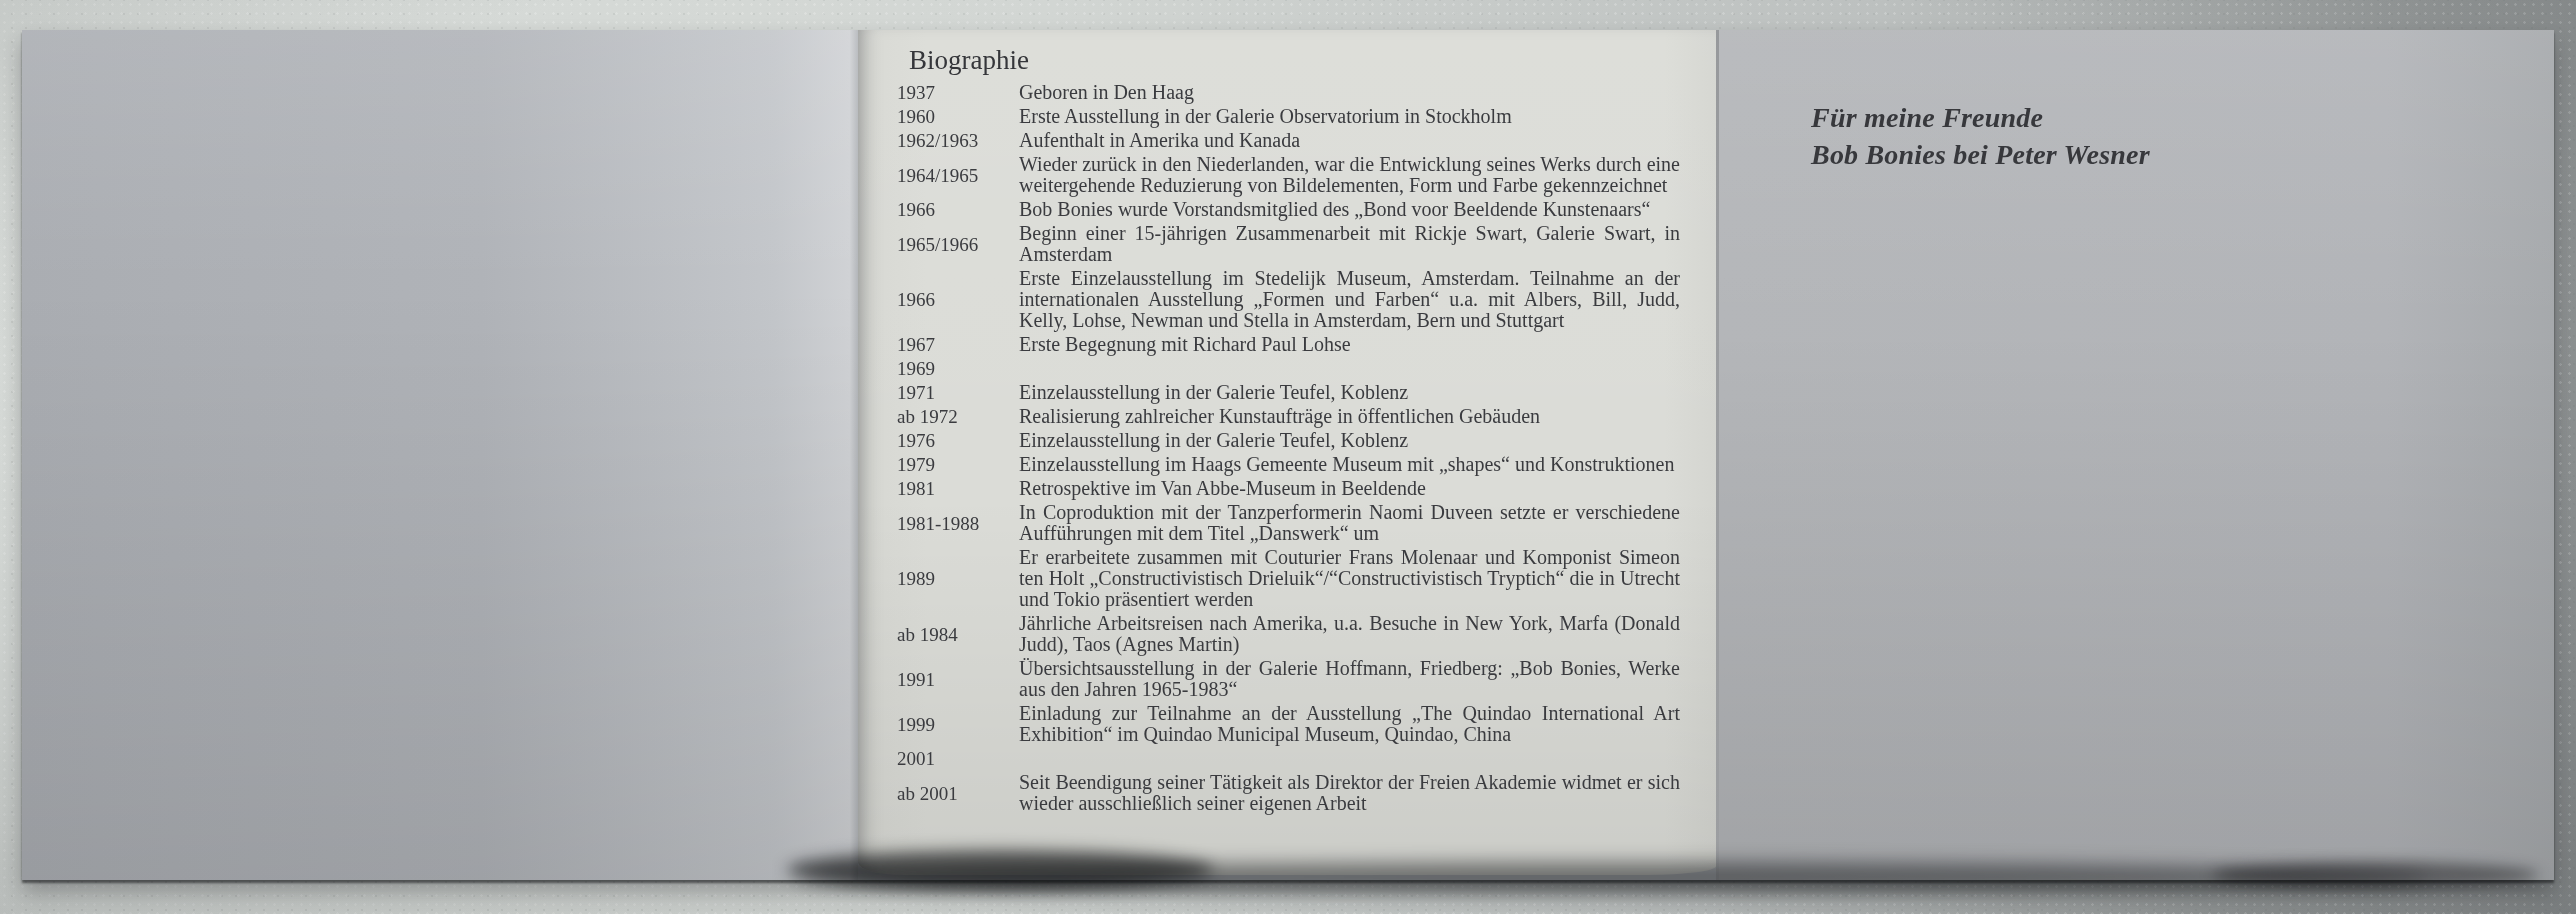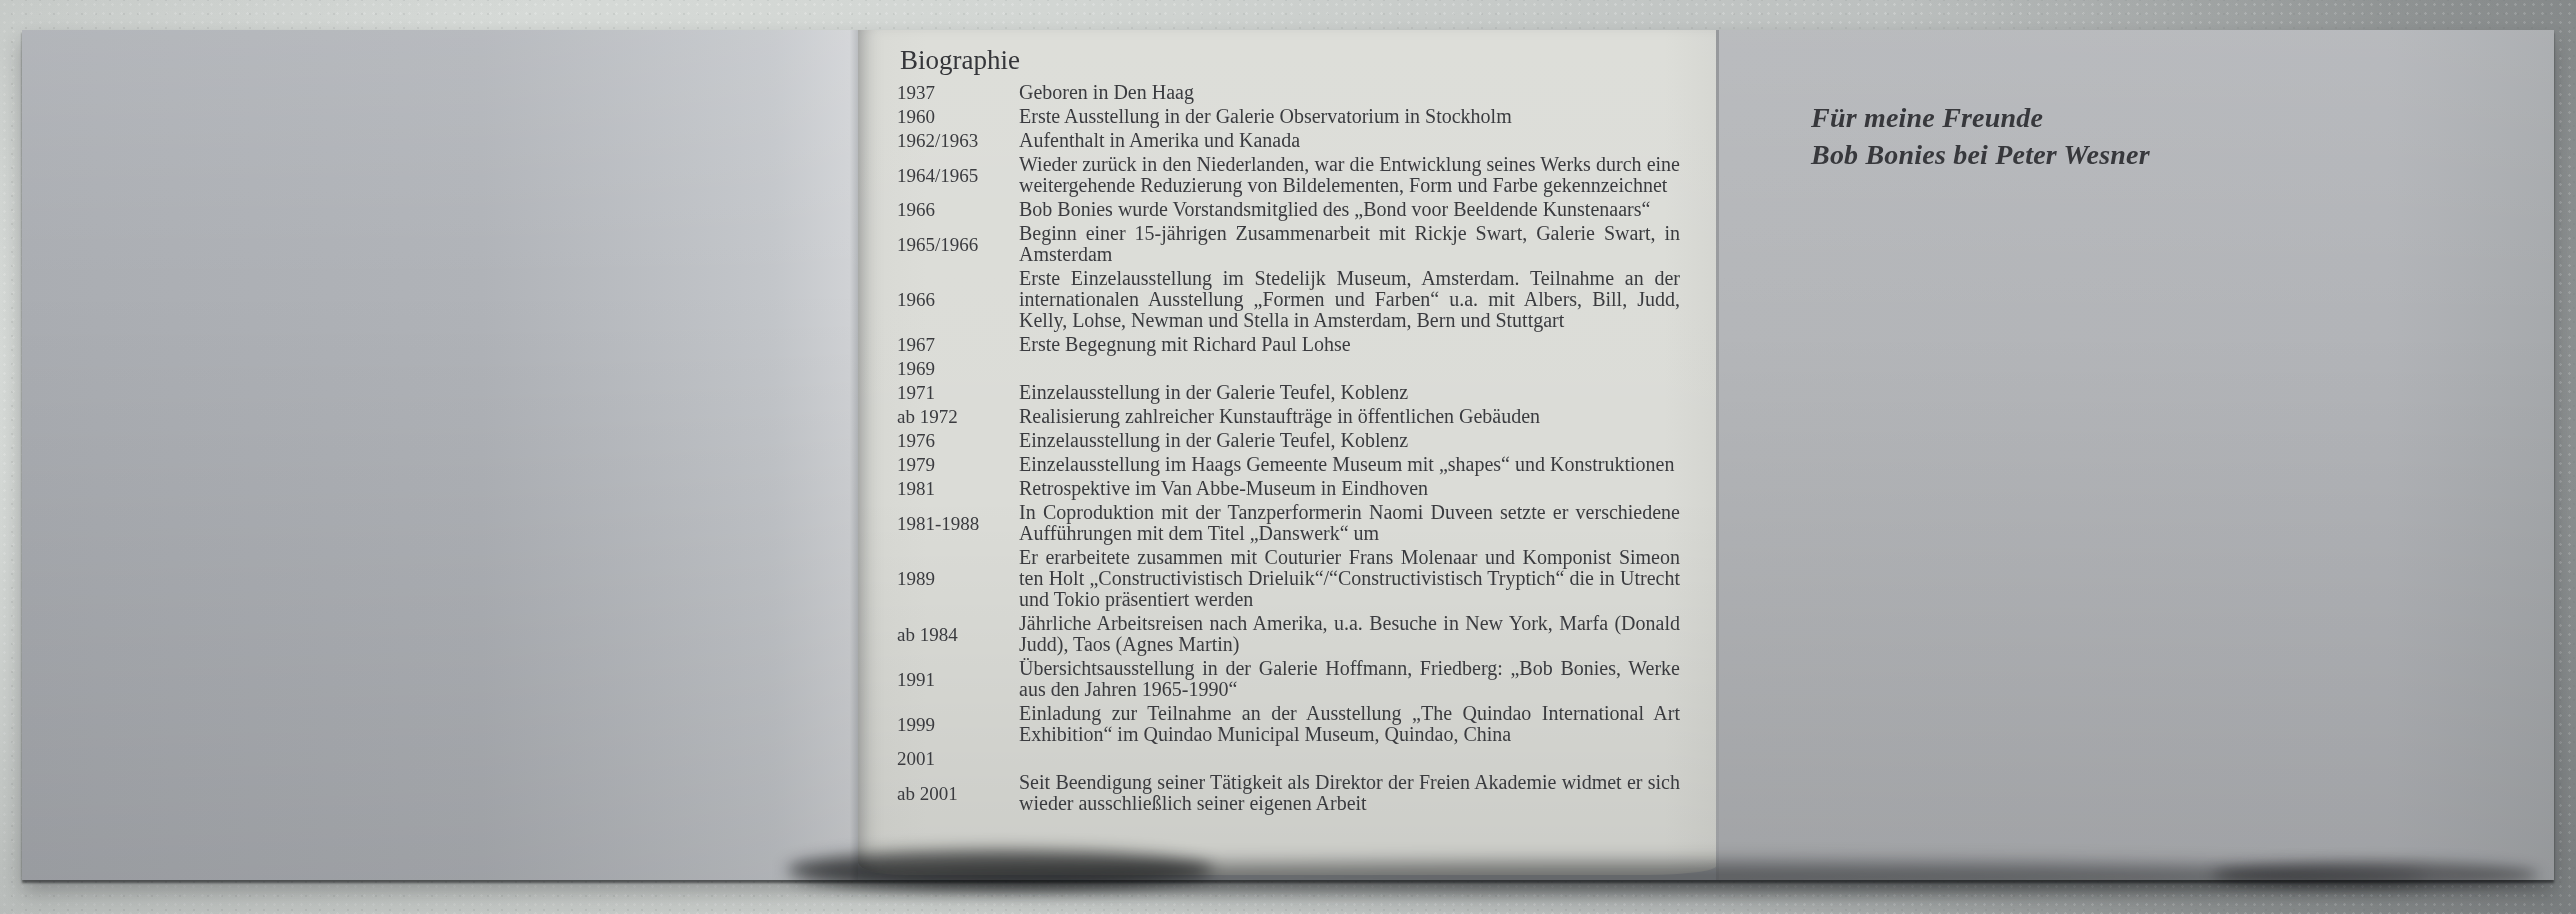--- a/index.html
+++ b/index.html
@@ -44,21 +44,21 @@
       linear-gradient(90deg,#d6d7d2 0%, #dbdcd7 8%, #dbdcd7 94%, #d4d5d0 100%);
     box-shadow:inset 16px 0 20px -14px rgba(60,62,66,.50);
     border-bottom-left-radius:46px 12px;
     border-bottom-right-radius:69px 9px;
     color:#3a3b3f;
   }
   .page-inner{position:absolute;left:39px;right:36px;top:14px;}
 
   .bio-title{
     font-size:27px;line-height:32px;font-weight:400;
-    margin:0 0 6px 3px;color:#35363a;
+    margin:0 0 6px 12px;color:#35363a;
   }
   .bio-row{display:flex;margin-bottom:3px;align-items:center;}
   .bio-year{
     flex:0 0 122px;font-size:19px;line-height:21px;color:#3a3b3f;
     white-space:nowrap;
   }
   .bio-text{
     flex:1;font-size:20px;line-height:21px;color:#3a3b3f;
     text-align:justify;
   }
@@ -168,42 +168,42 @@
     <div class="bio-text">Einzelausstellung in der Galerie Teufel, Koblenz</div>
   </div>
 
   <div class="bio-row">
     <div class="bio-year">1979</div>
     <div class="bio-text">Einzelausstellung im Haags Gemeente Museum mit „shapes“ und Konstruktionen</div>
   </div>
 
   <div class="bio-row">
     <div class="bio-year">1981</div>
-    <div class="bio-text">Retrospektive im Van Abbe-Museum in Eindhoven</div>
+    <div class="bio-text">Retrospektive im Van Abbe-Museum in Beeldende</div>
   </div>
 
   <div class="bio-row">
     <div class="bio-year">1981-1988</div>
     <div class="bio-text">In Coproduktion mit der Tanzperformerin Naomi Duveen setzte er verschiedene Auffüh­rungen mit dem Titel „Danswerk“ um</div>
   </div>
 
 
   <div class="bio-row">
     <div class="bio-year">1989</div>
     <div class="bio-text">Er erarbeitete zusammen mit Couturier Frans Molenaar und Komponist Simeon ten Holt „Constructivistisch Drieluik“/“Constructivistisch Tryptich“ die in Utrecht und Tokio präsentiert werden</div>
   </div>
 
   <div class="bio-row">
     <div class="bio-year">ab 1984</div>
     <div class="bio-text">Jährliche Arbeitsreisen nach Amerika, u.a. Besuche in New York, Marfa (Donald Judd), Taos (Agnes Martin)</div>
   </div>
 
   <div class="bio-row">
     <div class="bio-year">1991</div>
-    <div class="bio-text">Übersichtsausstellung in der Galerie Hoffmann, Friedberg: „Bob Bonies, Werke aus den Jahren 1965-1990“</div>
+    <div class="bio-text">Übersichtsausstellung in der Galerie Hoffmann, Friedberg: „Bob Bonies, Werke aus den Jahren 1965-1983“</div>
   </div>
 
   <div class="bio-row">
     <div class="bio-year">1999</div>
     <div class="bio-text">Einladung zur Teilnahme an der Ausstellung „The Quindao International Art Exhibition“ im Quindao Municipal Museum, Quindao, China</div>
   </div>
 
   <div class="bio-row">
     <div class="bio-year">2001</div>
   </div>

